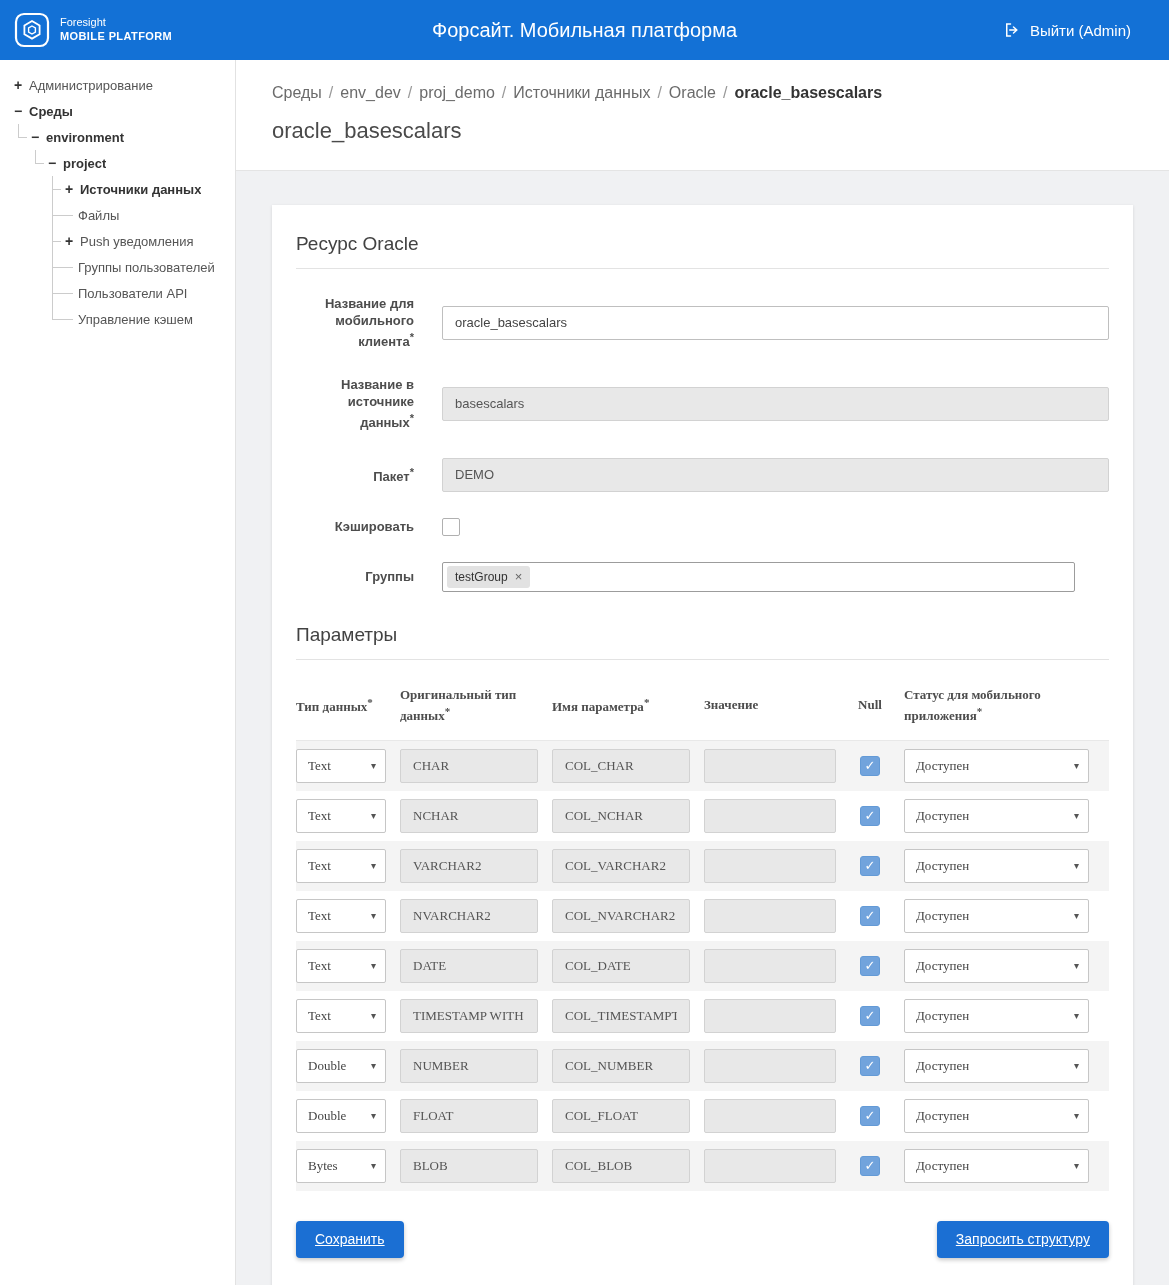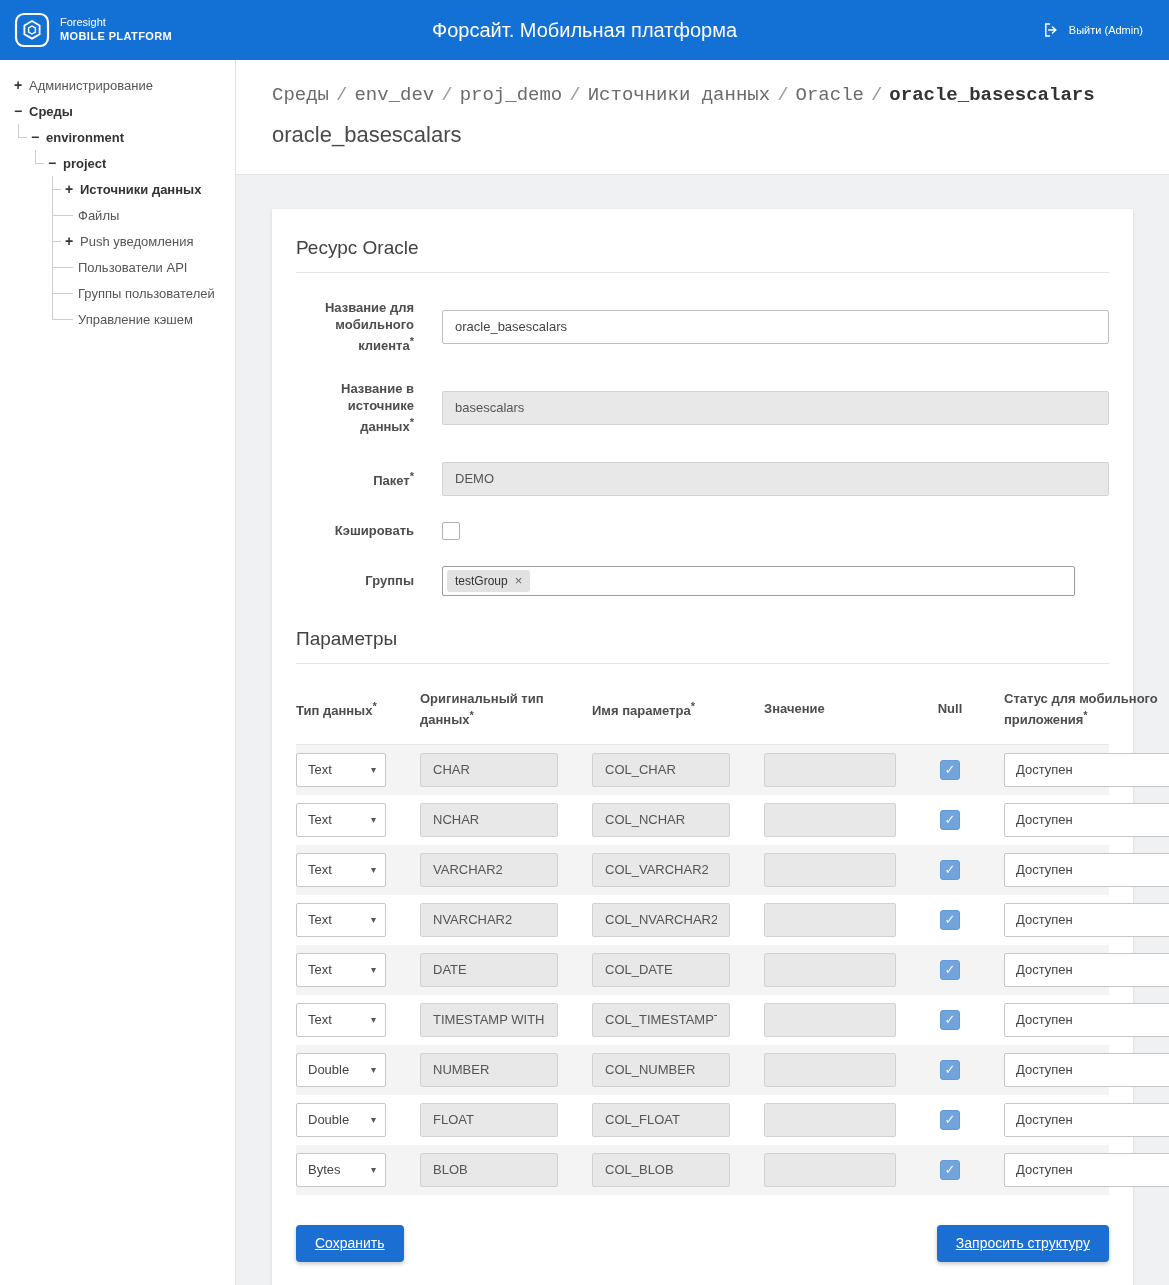--- a/index.html
+++ b/index.html
@@ -8,43 +8,43 @@
 
   
   .app-header { position:fixed; top:0; left:0; width:1169px; height:60px; background:#1371d6;
     display:flex; align-items:center; z-index:10; }
   .logo-block { display:flex; align-items:center; gap:10px; padding-left:14px; width:236px; }
   .logo-icon { width:36px; height:36px; flex:none; }
   .logo-text { color:#fff; line-height:1.25; }
   .logo-line1 { font-size:11px; font-weight:300; }
   .logo-line2 { font-size:11px; font-weight:bold; letter-spacing:.4px; }
   .header-title { position:absolute; left:50%; transform:translateX(-50%); color:#fff; font-size:20px; font-weight:400; }
-  .logout { margin-left:auto; display:flex; align-items:center; gap:9px; padding-right:26px; color:#fff;
-    font-size:11px; cursor:pointer; }
+  .logout { margin-left:auto; display:flex; align-items:center; gap:9px; padding-right:38px; color:#fff;
+    font-size:15px; cursor:pointer; }
   .logout svg { width:18px; height:18px; }
 
   
   .sidebar { position:fixed; top:60px; left:0; width:236px; height:1225px; background:#fff;
     border-right:1px solid #e2e2e2; padding-top:12px; }
   .tree-item { display:flex; align-items:center; height:26px; padding-left:10px; font-size:13px;
     color:#555; cursor:pointer; white-space:nowrap; }
   .tree-item.bold { color:#333; font-weight:bold; }
   .spacer { width:17px; height:26px; flex:none; }
   .guide { width:17px; height:26px; flex:none; position:relative; }
   .guide::before { content:''; position:absolute; left:8px; top:0; height:100%; border-left:1px solid #ccc; }
   .guide.corner::before { height:13px; }
   .guide::after { content:''; position:absolute; left:8px; top:13px; width:9px; border-top:1px solid #ccc; }
   .tree-icon { width:16px; flex:none; text-align:center; font-weight:bold; color:#333; font-size:14px; margin-right:3px; }
   .tick { width:12px; flex:none; border-top:1px solid #ccc; margin-right:5px; }
   .tree-label { overflow:hidden; text-overflow:ellipsis; }
 
   
   .main { margin-left:236px; width:933px; min-height:1225px; padding-top:60px; }
   .page-head { background:#fff; padding:24px 36px 26px; border-bottom:1px solid #e4e4e4; }
-  .breadcrumb { font-size:19px; color:#6b6b6b;font-family:Liberation Mono, monospace; }
+  .breadcrumb { font-size:16px; color:#6b6b6b; }
   .breadcrumb .crumb { cursor:pointer; }
   .breadcrumb .crumb.current { font-weight:bold; color:#333; cursor:default; }
   .breadcrumb .sep { color:#999; margin:0 7px; }
   .page-title { font-size:22px; font-weight:400; color:#4a4a4a; margin-top:16px; }
 
   .content { padding:34px 36px 0; }
   .card { background:#fff; box-shadow:0 1px 3px rgba(0,0,0,.12); padding:22px 24px 44px; }
 
   .section-title { font-size:19px; font-weight:400; color:#424242; padding:6px 0 13px;
     border-bottom:1px solid #e3e3e3; margin-bottom:26px; }
@@ -61,21 +61,21 @@
   .tin.dis { background:#e8e8e8; border-color:#d2d2d2; color:#555; }
   .cbx-empty { width:18px; height:18px; border:1px solid #b0b0b0; border-radius:2px; background:#fff; cursor:pointer; }
   .tagbox { width:calc(100% - 34px); min-height:30px; border:1px solid #9c9c9c; border-radius:2px;
     padding:2px 4px; display:flex; align-items:center; cursor:text; }
   .chip { background:#e2e2e2; border-radius:3px; padding:4px 8px; font-size:12px; color:#333;
     display:inline-flex; gap:7px; }
   .chip-x { color:#666; font-size:13px; cursor:pointer; line-height:1; }
 
   
   .param-header, .param-row { display:grid; grid-template-columns:90px 138px 138px 132px 40px 185px;
-    column-gap:34px; align-items:center; }
+    column-gap:14px; align-items:center;font-family:Liberation Serif, serif; }
   .param-header { padding-bottom:16px; border-bottom:1px solid #e8e8e8; }
   .pcol { font-size:13px; font-weight:bold; color:#4d4d4d; line-height:17px; }
   .pcol sup { font-size:11px; }
   .param-header > :nth-child(5) { text-align:center; }
   .param-row { padding:8px 0; }
   .param-row.odd { background:#f4f4f4; }
   .fselect { display:flex; align-items:center; justify-content:space-between; height:34px;
     background:#fff; border:1px solid #c6c6c6; border-radius:2px; padding:0 9px 0 11px;
     font-size:13px; color:#444; cursor:pointer; overflow:hidden; white-space:nowrap; }
   .fselect .arrow { font-size:10px; color:#555; margin-left:6px; }
@@ -153,28 +153,28 @@
         <span class="spacer"></span>
         <span class="guide tee"></span>
         <span class="tree-icon">+</span>
         <span class="tree-label">Push уведомления</span>
       </div>
       <div class="tree-item">
         <span class="spacer"></span>
         <span class="spacer"></span>
         <span class="guide tee"></span>
         <span class="tick"></span>
+        <span class="tree-label">Группы пользователей</span>
+      </div>
+      <div class="tree-item">
+        <span class="spacer"></span>
+        <span class="spacer"></span>
+        <span class="guide tee"></span>
+        <span class="tick"></span>
         <span class="tree-label">Пользователи API</span>
-      </div>
-      <div class="tree-item">
-        <span class="spacer"></span>
-        <span class="spacer"></span>
-        <span class="guide tee"></span>
-        <span class="tick"></span>
-        <span class="tree-label">Группы пользователей</span>
       </div>
       <div class="tree-item">
         <span class="spacer"></span>
         <span class="spacer"></span>
         <span class="guide corner"></span>
         <span class="tick"></span>
         <span class="tree-label">Управление кэшем</span>
       </div>
     </div>
 </aside>

